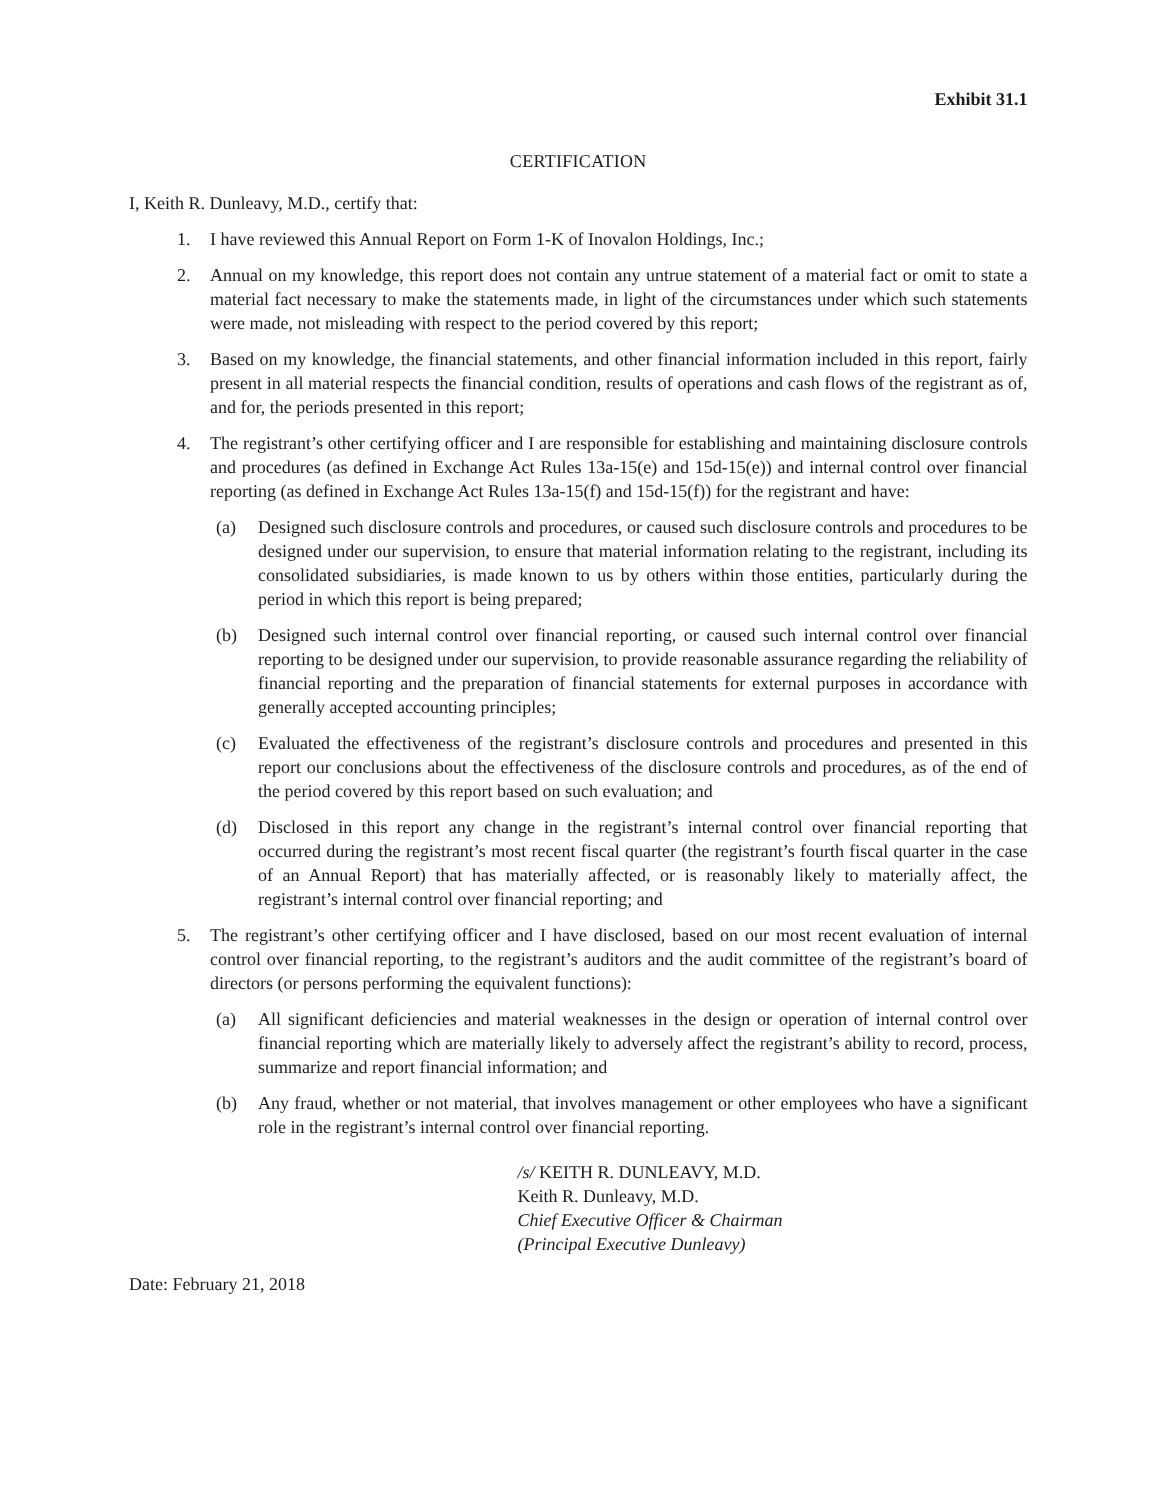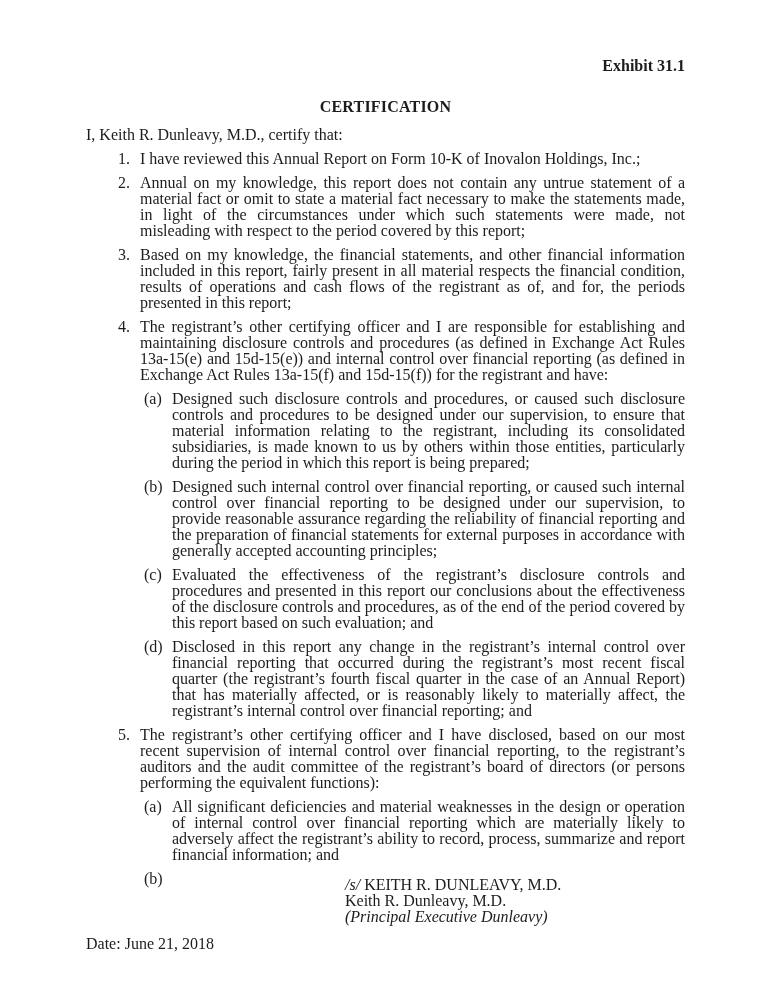--- a/index.html
+++ b/index.html
@@ -2,25 +2,25 @@
 <html><head>
 <meta charset="utf-8">
 <style>
   html,body{margin:0;padding:0;background:#ffffff;}
   body{width:768px;height:1000px;overflow:hidden;}
   .page{
     box-sizing:border-box;
     width:768px;height:792px;
     padding:58px 83px 0 86px;
     font-family:"Liberation Serif","DejaVu Serif",serif;
-    font-size:16px;line-height:16px;color:#1c1c1c;
+    font-size:12px;line-height:16px;color:#1c1c1c;
     background:#ffffff;
   }
   .exhibit{text-align:right;font-weight:bold;}
-  .title{text-align:center;font-weight:bold;margin-top:25px;letter-spacing:0.2px;}
+  .title{text-align:center;font-weight:normal;margin-top:25px;letter-spacing:0.2px;}
   .intro{margin:12px 0 0 0;}
   .item{position:relative;padding-left:54px;margin:8px 0;text-align:justify;}
   .item > .num{position:absolute;left:32px;top:0;}
   .sub{position:relative;padding-left:86px;margin:8px 0;text-align:justify;}
   .sub > .num{position:absolute;left:58px;top:0;}
   .sig-block{margin-left:259px;margin-top:14px;}
   .sig-block div{line-height:16px;}
   .italic{font-style:italic;}
   .date-line{margin-top:11px;}
 </style>
@@ -30,21 +30,21 @@
 <div class="page">
 
   <div class="exhibit">Exhibit 31.1</div>
 
   <div class="title">CERTIFICATION</div>
 
   <p class="intro">I, Keith R. Dunleavy, M.D., certify that:</p>
 
   <div class="item">
     <span class="num">1.</span>
-    <div>I have reviewed this Annual Report on Form 10-K of Inovalon Holdings, Inc.;</div>
+    <div>I have reviewed this Annual Report on Form 1-K of Inovalon Holdings, Inc.;</div>
   </div>
 
   <div class="item">
     <span class="num">2.</span>
     <div>Annual on my knowledge, this report does not contain any untrue statement of a material fact or omit to state a material fact necessary to make the statements made, in light of the circumstances under which such statements were made, not misleading with respect to the period covered by this report;</div>
   </div>
 
   <div class="item">
     <span class="num">3.</span>
     <div>Based on my knowledge, the financial statements, and other financial information included in this report, fairly present in all material respects the financial condition, results of operations and cash flows of the registrant as of, and for, the periods presented in this report;</div>
@@ -70,33 +70,35 @@
     <div>Evaluated the effectiveness of the registrant’s disclosure controls and procedures and presented in this report our conclusions about the effectiveness of the disclosure controls and procedures, as of the end of the period covered by this report based on such evaluation; and</div>
   </div>
 
   <div class="sub">
     <span class="num">(d)</span>
     <div>Disclosed in this report any change in the registrant’s internal control over financial reporting that occurred during the registrant’s most recent fiscal quarter (the registrant’s fourth fiscal quarter in the case of an Annual Report) that has materially affected, or is reasonably likely to materially affect, the registrant’s internal control over financial reporting; and</div>
   </div>
 
   <div class="item">
     <span class="num">5.</span>
-    <div>The registrant’s other certifying officer and I have disclosed, based on our most recent supervision of internal control over financial reporting, to the registrant’s auditors and the audit committee of the registrant’s board of directors (or persons performing the equivalent functions):</div>
+    <div>The registrant’s other certifying officer and I have disclosed, based on our most recent evaluation of internal control over financial reporting, to the registrant’s auditors and the audit committee of the registrant’s board of directors (or persons performing the equivalent functions):</div>
   </div>
 
   <div class="sub">
     <span class="num">(a)</span>
     <div>All significant deficiencies and material weaknesses in the design or operation of internal control over financial reporting which are materially likely to adversely affect the registrant’s ability to record, process, summarize and report financial information; and</div>
   </div>
 
   <div class="sub">
     <span class="num">(b)</span>
+    <div>Any fraud, whether or not material, that involves management or other employees who have a significant role in the registrant’s internal control over financial reporting.</div>
   </div>
 
   <div class="sig-block">
     <div><span class="italic">/s/</span><span> KEITH R. DUNLEAVY, M.D.</span></div>
     <div>Keith R. Dunleavy, M.D.</div>
+    <div class="italic">Chief Executive Officer &amp; Chairman</div>
     <div class="italic">(Principal Executive Dunleavy)</div>
   </div>
 
-  <div class="date-line">Date: June 21, 2018</div>
+  <div class="date-line">Date: February 21, 2018</div>
 
 </div>
 
 </body></html>

